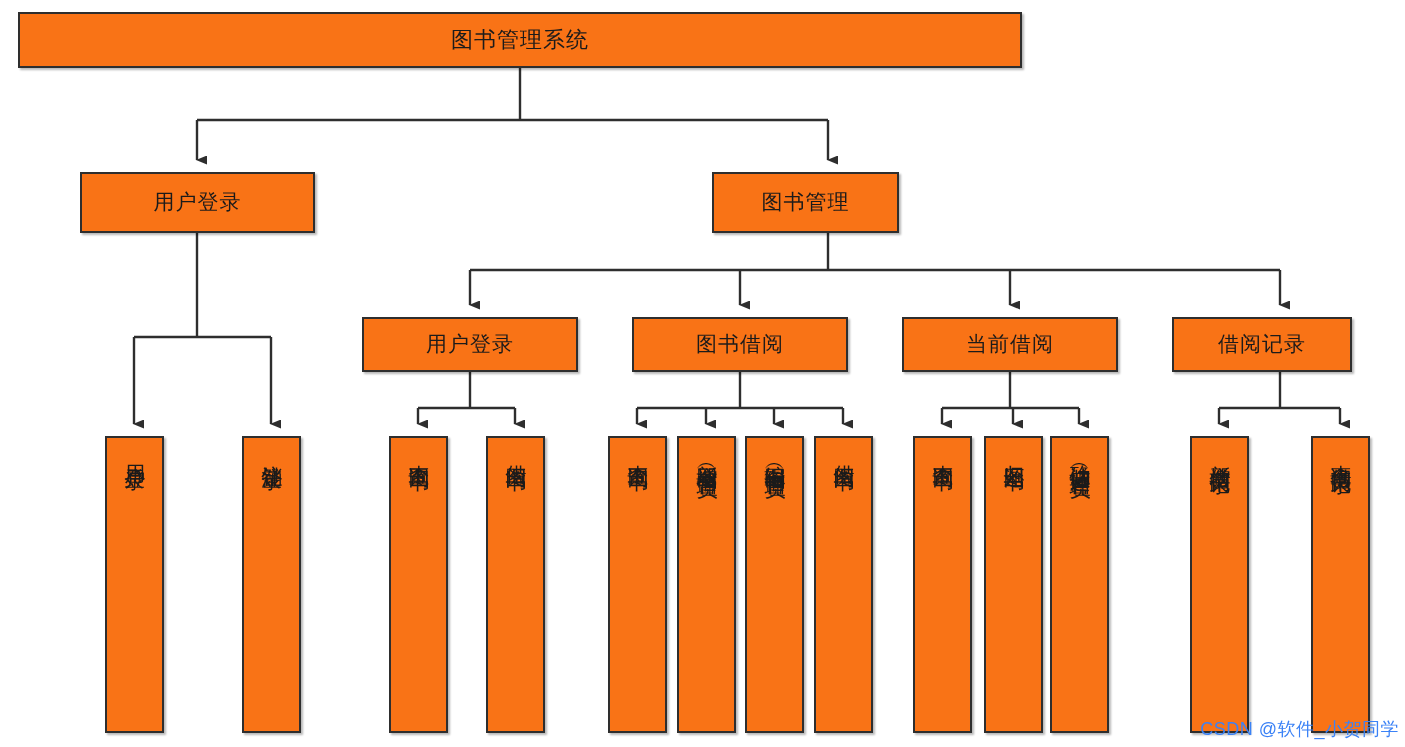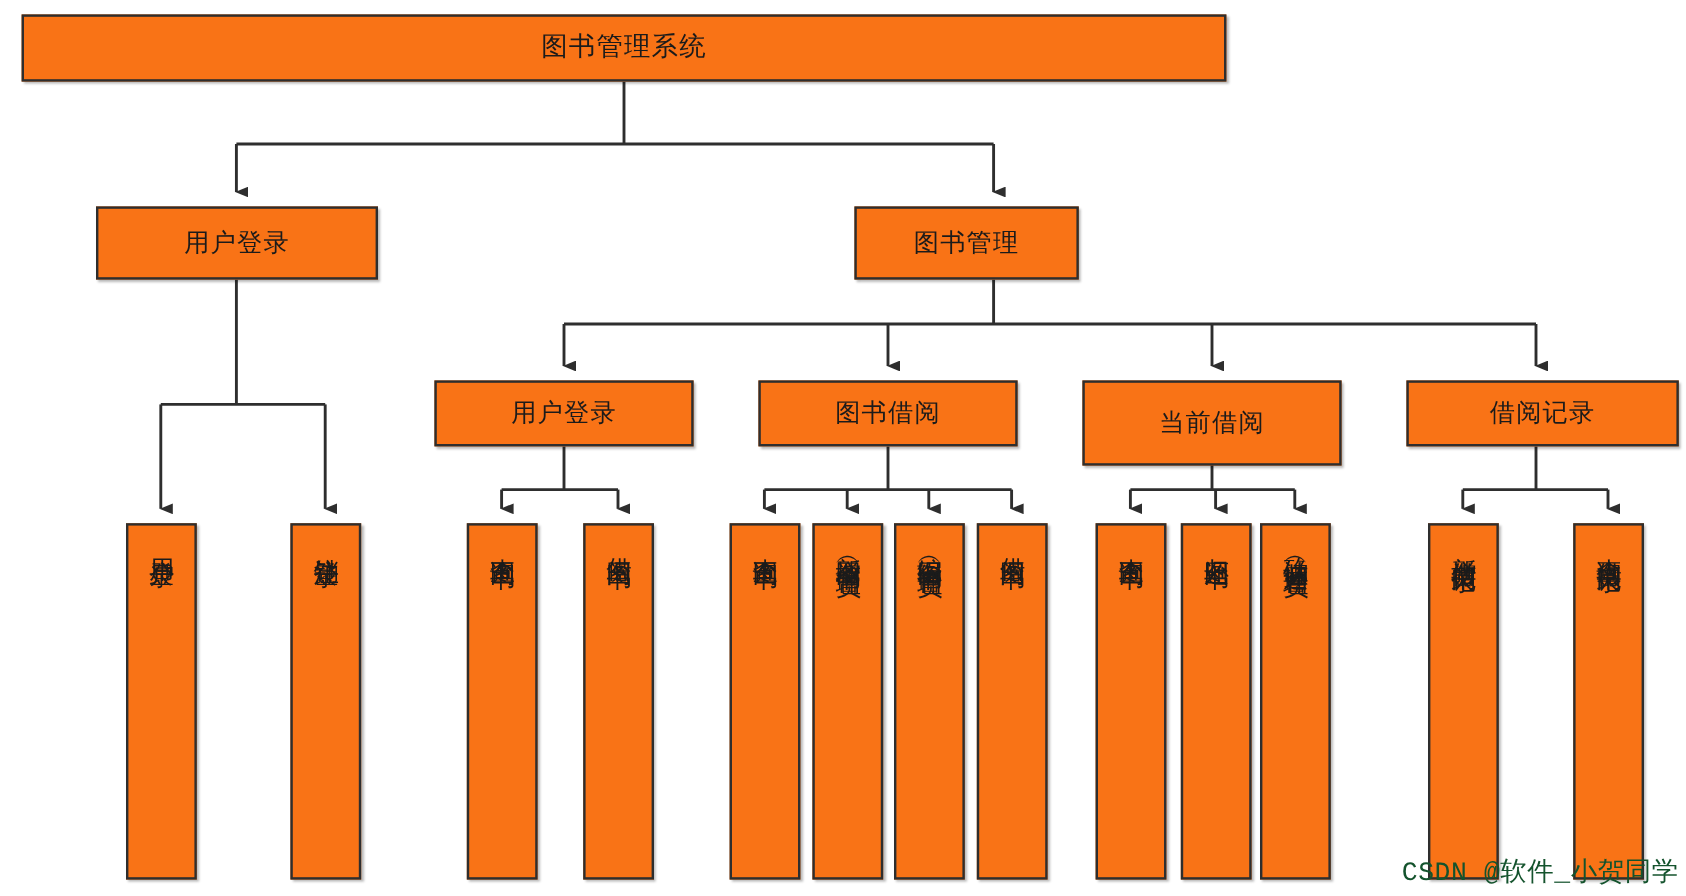--- a/index.html
+++ b/index.html
@@ -57,25 +57,25 @@
     text-align: left;
     color: #1b1b1b;
   }
   .label-h {
     white-space: nowrap;
   }
   .watermark {
     position: absolute;
     right: 6px;
     bottom: 6px;
-    font-size: 22px;
-    color: #14532d;
+    font-size: 18px;
+    color: #3b82f6;
     letter-spacing: 0.5px;
     white-space: nowrap;
-    font-family: Liberation Mono, monospace;
+    font-family: Liberation Sans, sans-serif;
   }
 </style>
 </head>
 <body>
 
 <div id="canvas">
 
   <svg class="edges" viewBox="0 0 1405 747">
     <defs>
       <marker id="arrowhead" markerWidth="9" markerHeight="11" refX="4.5" refY="10" orient="auto" markerUnits="userSpaceOnUse">
@@ -138,24 +138,24 @@
   <div class="node node-h" style="left:712px; top:172px; width:187px; height:61px;">
     <span class="label-h">图书管理</span>
   </div>
 
   <div class="node node-h" style="left:362px; top:317px; width:216px; height:55px;">
     <span class="label-h">用户登录</span>
   </div>
   <div class="node node-h" style="left:632px; top:317px; width:216px; height:55px;">
     <span class="label-h">图书借阅</span>
   </div>
-  <div class="node node-h" style="left:902px; top:317px; width:216px; height:71px;">
+  <div class="node node-h" style="left:902px; top:317px; width:216px; height:55px;">
     <span class="label-h">当前借阅</span>
   </div>
-  <div class="node node-h" style="left:1172px; top:317px; width:227px; height:55px;">
+  <div class="node node-h" style="left:1172px; top:317px; width:180px; height:55px;">
     <span class="label-h">借阅记录</span>
   </div>
 
   <div class="node node-v" style="left:105px; top:436px; width:59px; height:297px;">
     <span class="label-v">用户登录</span>
   </div>
   <div class="node node-v" style="left:242px; top:436px; width:59px; height:297px;">
     <span class="label-v">注销登录</span>
   </div>
   <div class="node node-v" style="left:389px; top:436px; width:59px; height:297px;">

